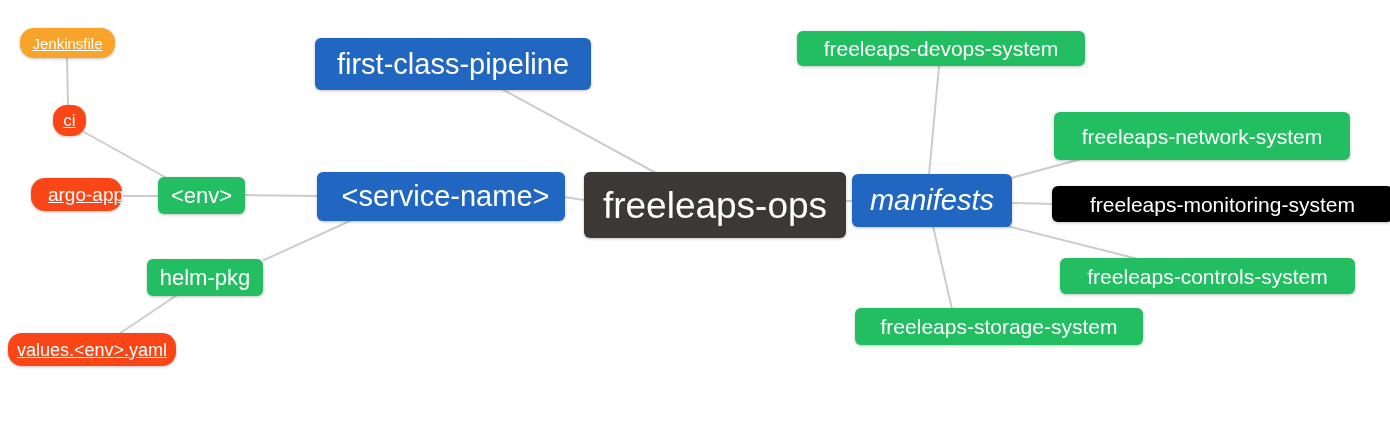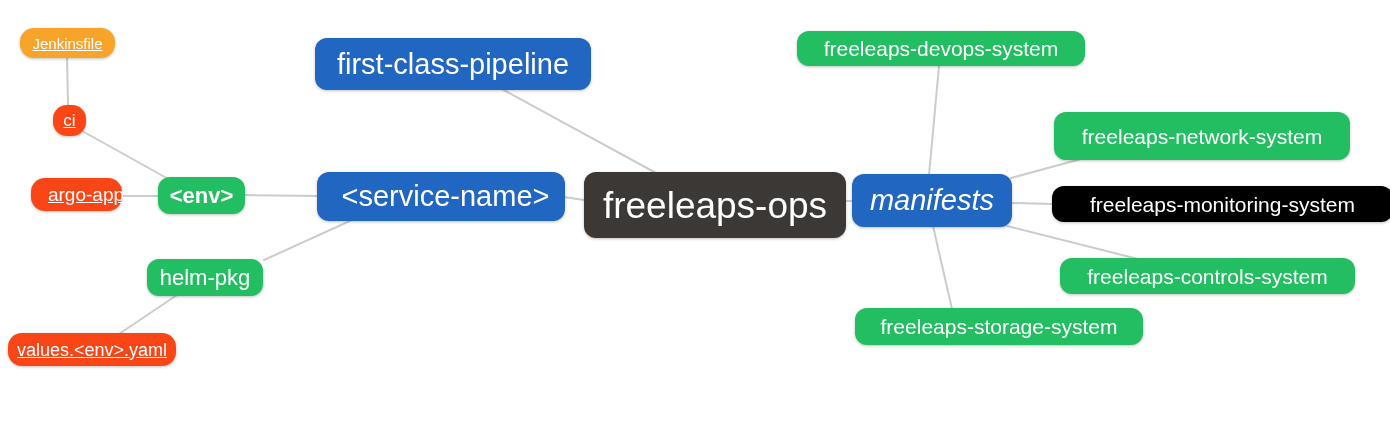--- a/index.html
+++ b/index.html
@@ -28,21 +28,21 @@
     stroke-width: 2;
     stroke-linecap: round;
     fill: none;
   }
   .node {
     position: absolute;
     display: flex;
     align-items: center;
     justify-content: center;
     color: #ffffff;
-    border-radius: 12px;
+    border-radius: 6px;
     box-shadow: 0 1px 3px rgba(0,0,0,0.25);
     white-space: nowrap;
     cursor: pointer;
     box-sizing: border-box;
     line-height: 1;
     user-select: none;
   }
   .node.small { border-radius: 14px; text-decoration: underline; }
 </style>
 </head>
@@ -66,21 +66,21 @@
     <line x1="1007" y1="226" x2="1138" y2="259" style="stroke: rgb(204, 204, 204);"></line>
     <line x1="933" y1="226" x2="952" y2="309" style="stroke: rgb(204, 204, 204);"></line>
   </svg>
 
   <div class="node small" style="left: 20px; top: 28px; width: 95px; height: 30px; font-size: 15px; background: rgb(248, 164, 42);">Jenkinsfile</div>
 
   <div class="node small" style="left: 53px; top: 105px; width: 33px; height: 31px; font-size: 17px; background: rgb(250, 70, 22);">ci</div>
 
   <div class="node small" style="left: 31px; top: 178px; width: 91px; height: 33px; font-size: 19px; background: rgb(250, 70, 22); padding-left: 19px;">argo-app</div>
 
-  <div class="node" style="left: 158px; top: 177px; width: 87px; height: 37px; font-size: 22px; background: rgb(36, 190, 98); font-weight: bold;">&lt;env&gt;</div>
+  <div class="node" style="left: 158px; top: 177px; width: 87px; height: 37px; font-size: 22px; background: rgb(36, 190, 98);">&lt;env&gt;</div>
 
   <div class="node" style="left: 315px; top: 38px; width: 276px; height: 52px; font-size: 29px; background: rgb(33, 102, 192);">first-class-pipeline</div>
 
   <div class="node" style="left: 317px; top: 172px; width: 248px; height: 49px; font-size: 29px; background: rgb(33, 102, 192); padding-left: 9px;">&lt;service-name&gt;</div>
 
   <div class="node" style="left: 584px; top: 172px; width: 262px; height: 66px; font-size: 37px; background: rgb(59, 56, 54);">freeleaps-ops</div>
 
   <div class="node" style="left: 852px; top: 174px; width: 160px; height: 53px; font-size: 29px; background: rgb(33, 102, 192); font-style: italic;">manifests</div>
 
   <div class="node" style="left: 147px; top: 259px; width: 116px; height: 37px; font-size: 22px; background: rgb(36, 190, 98);">helm-pkg</div>

